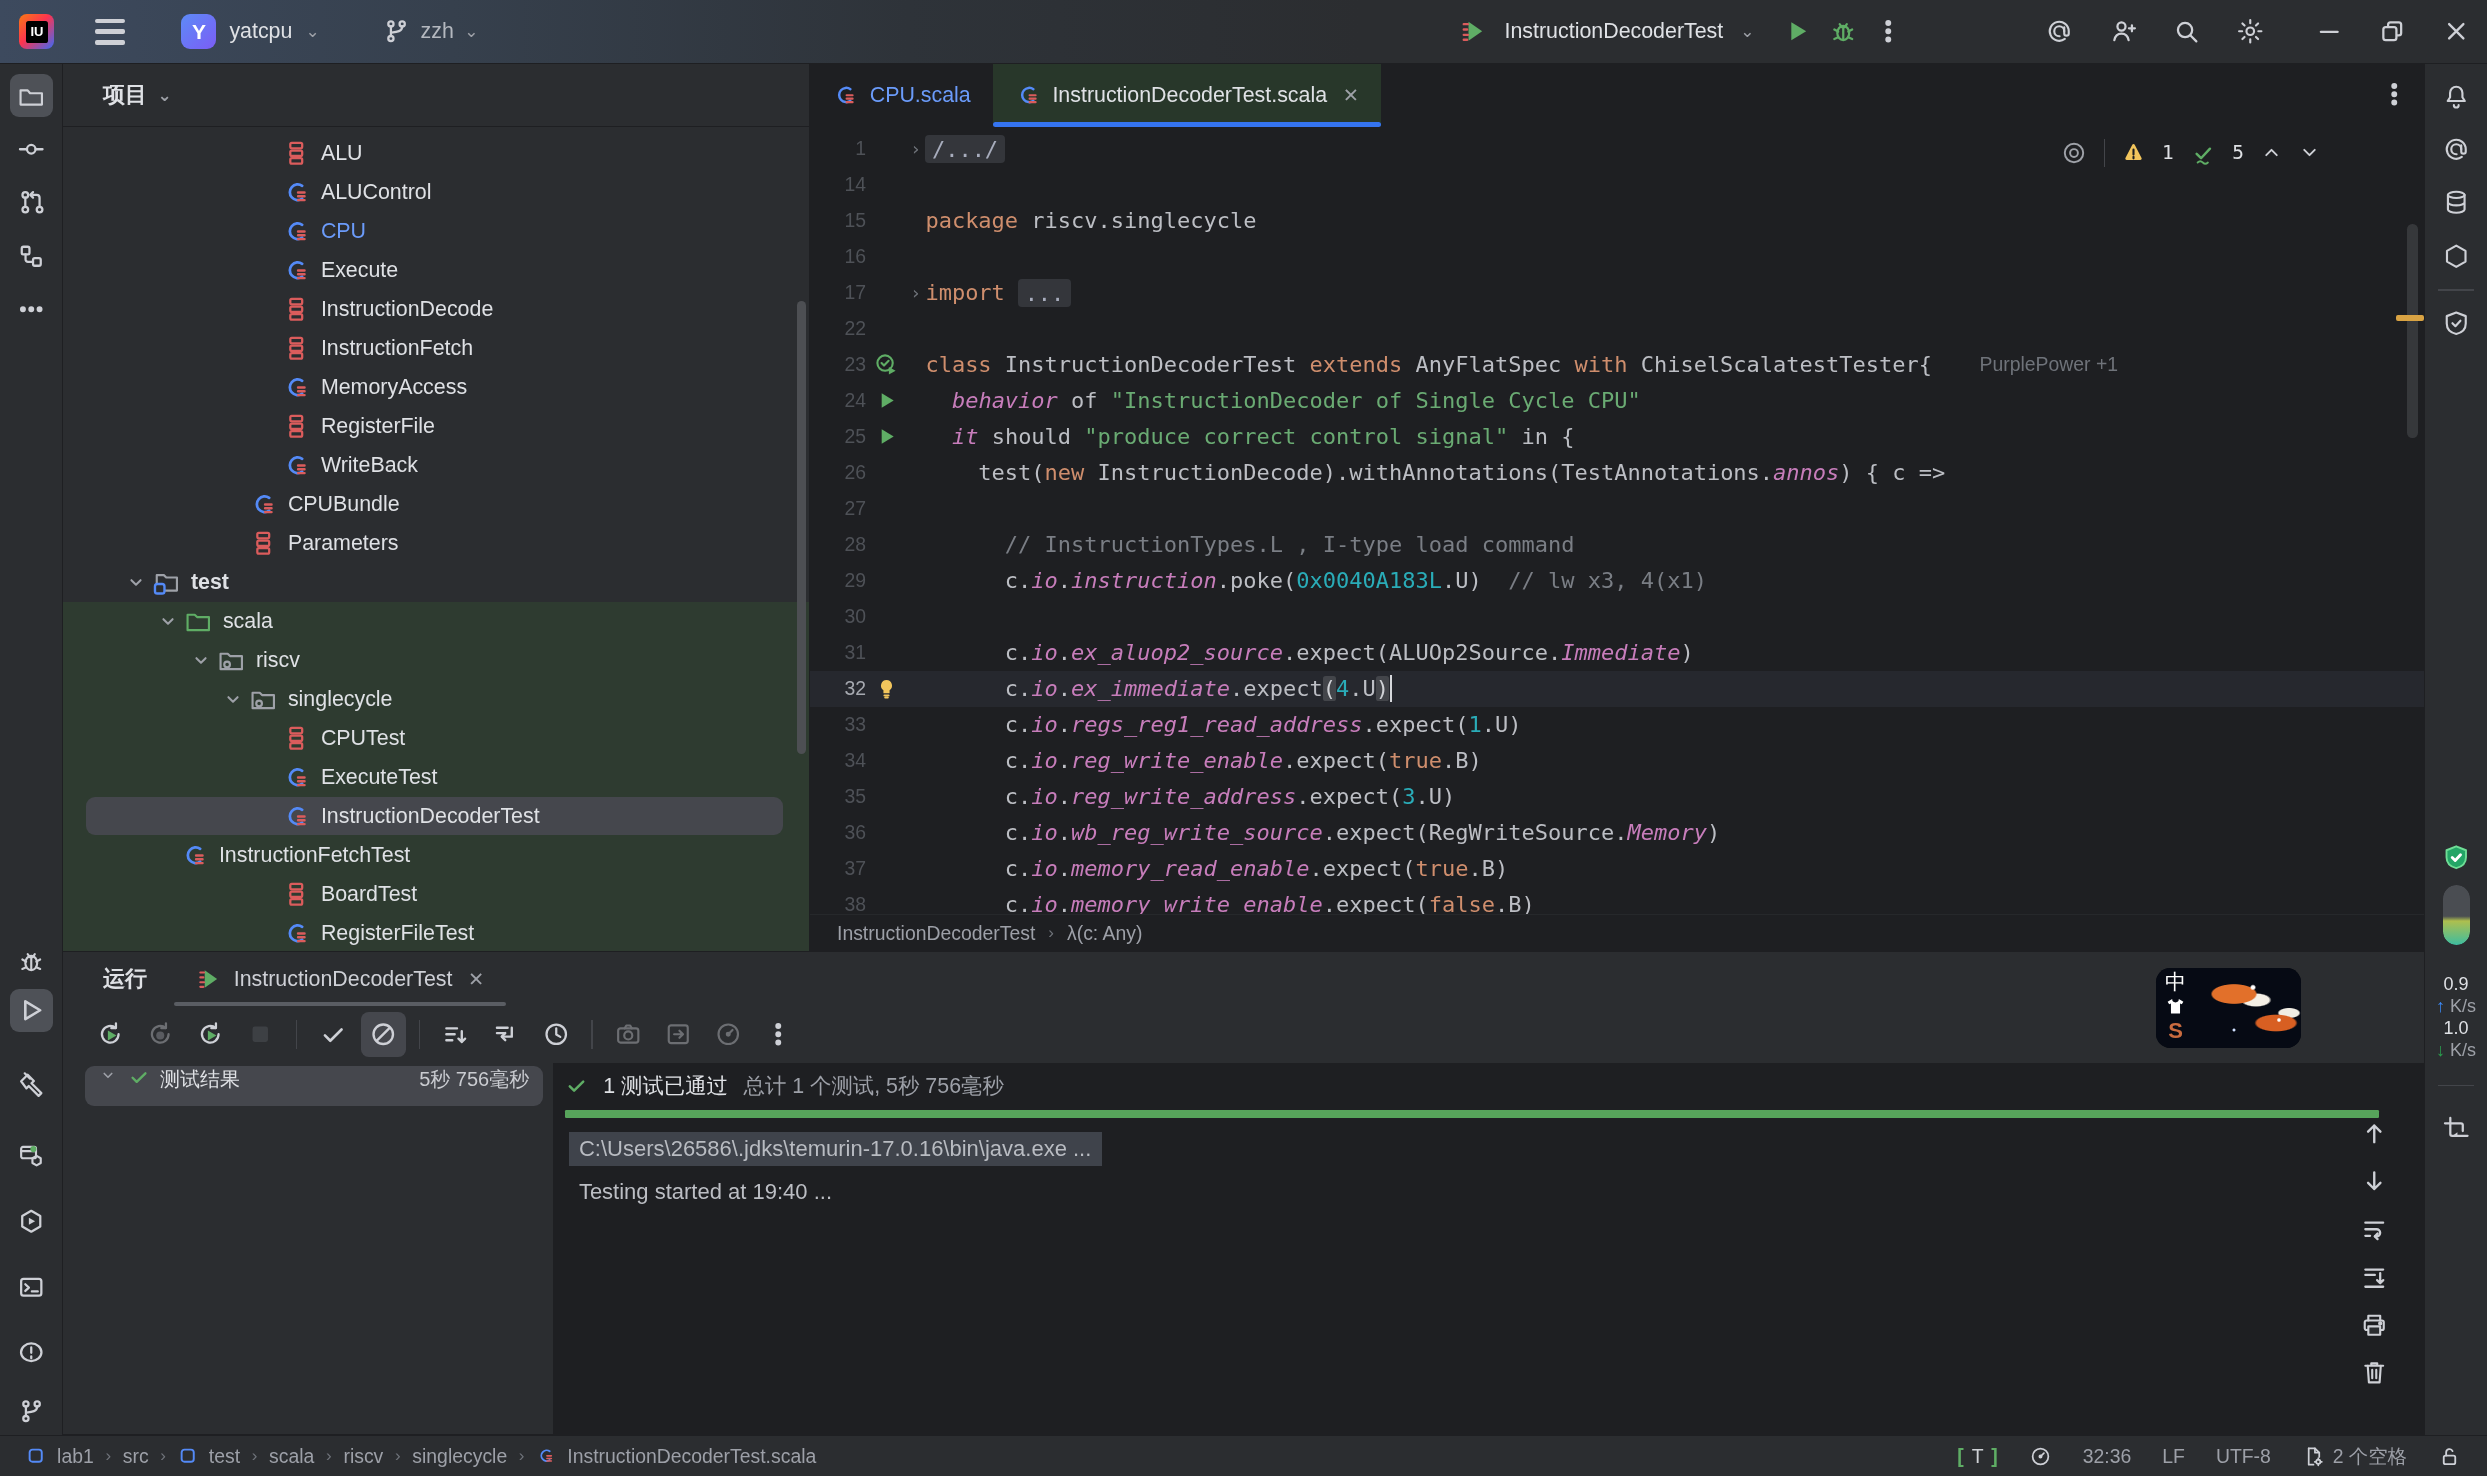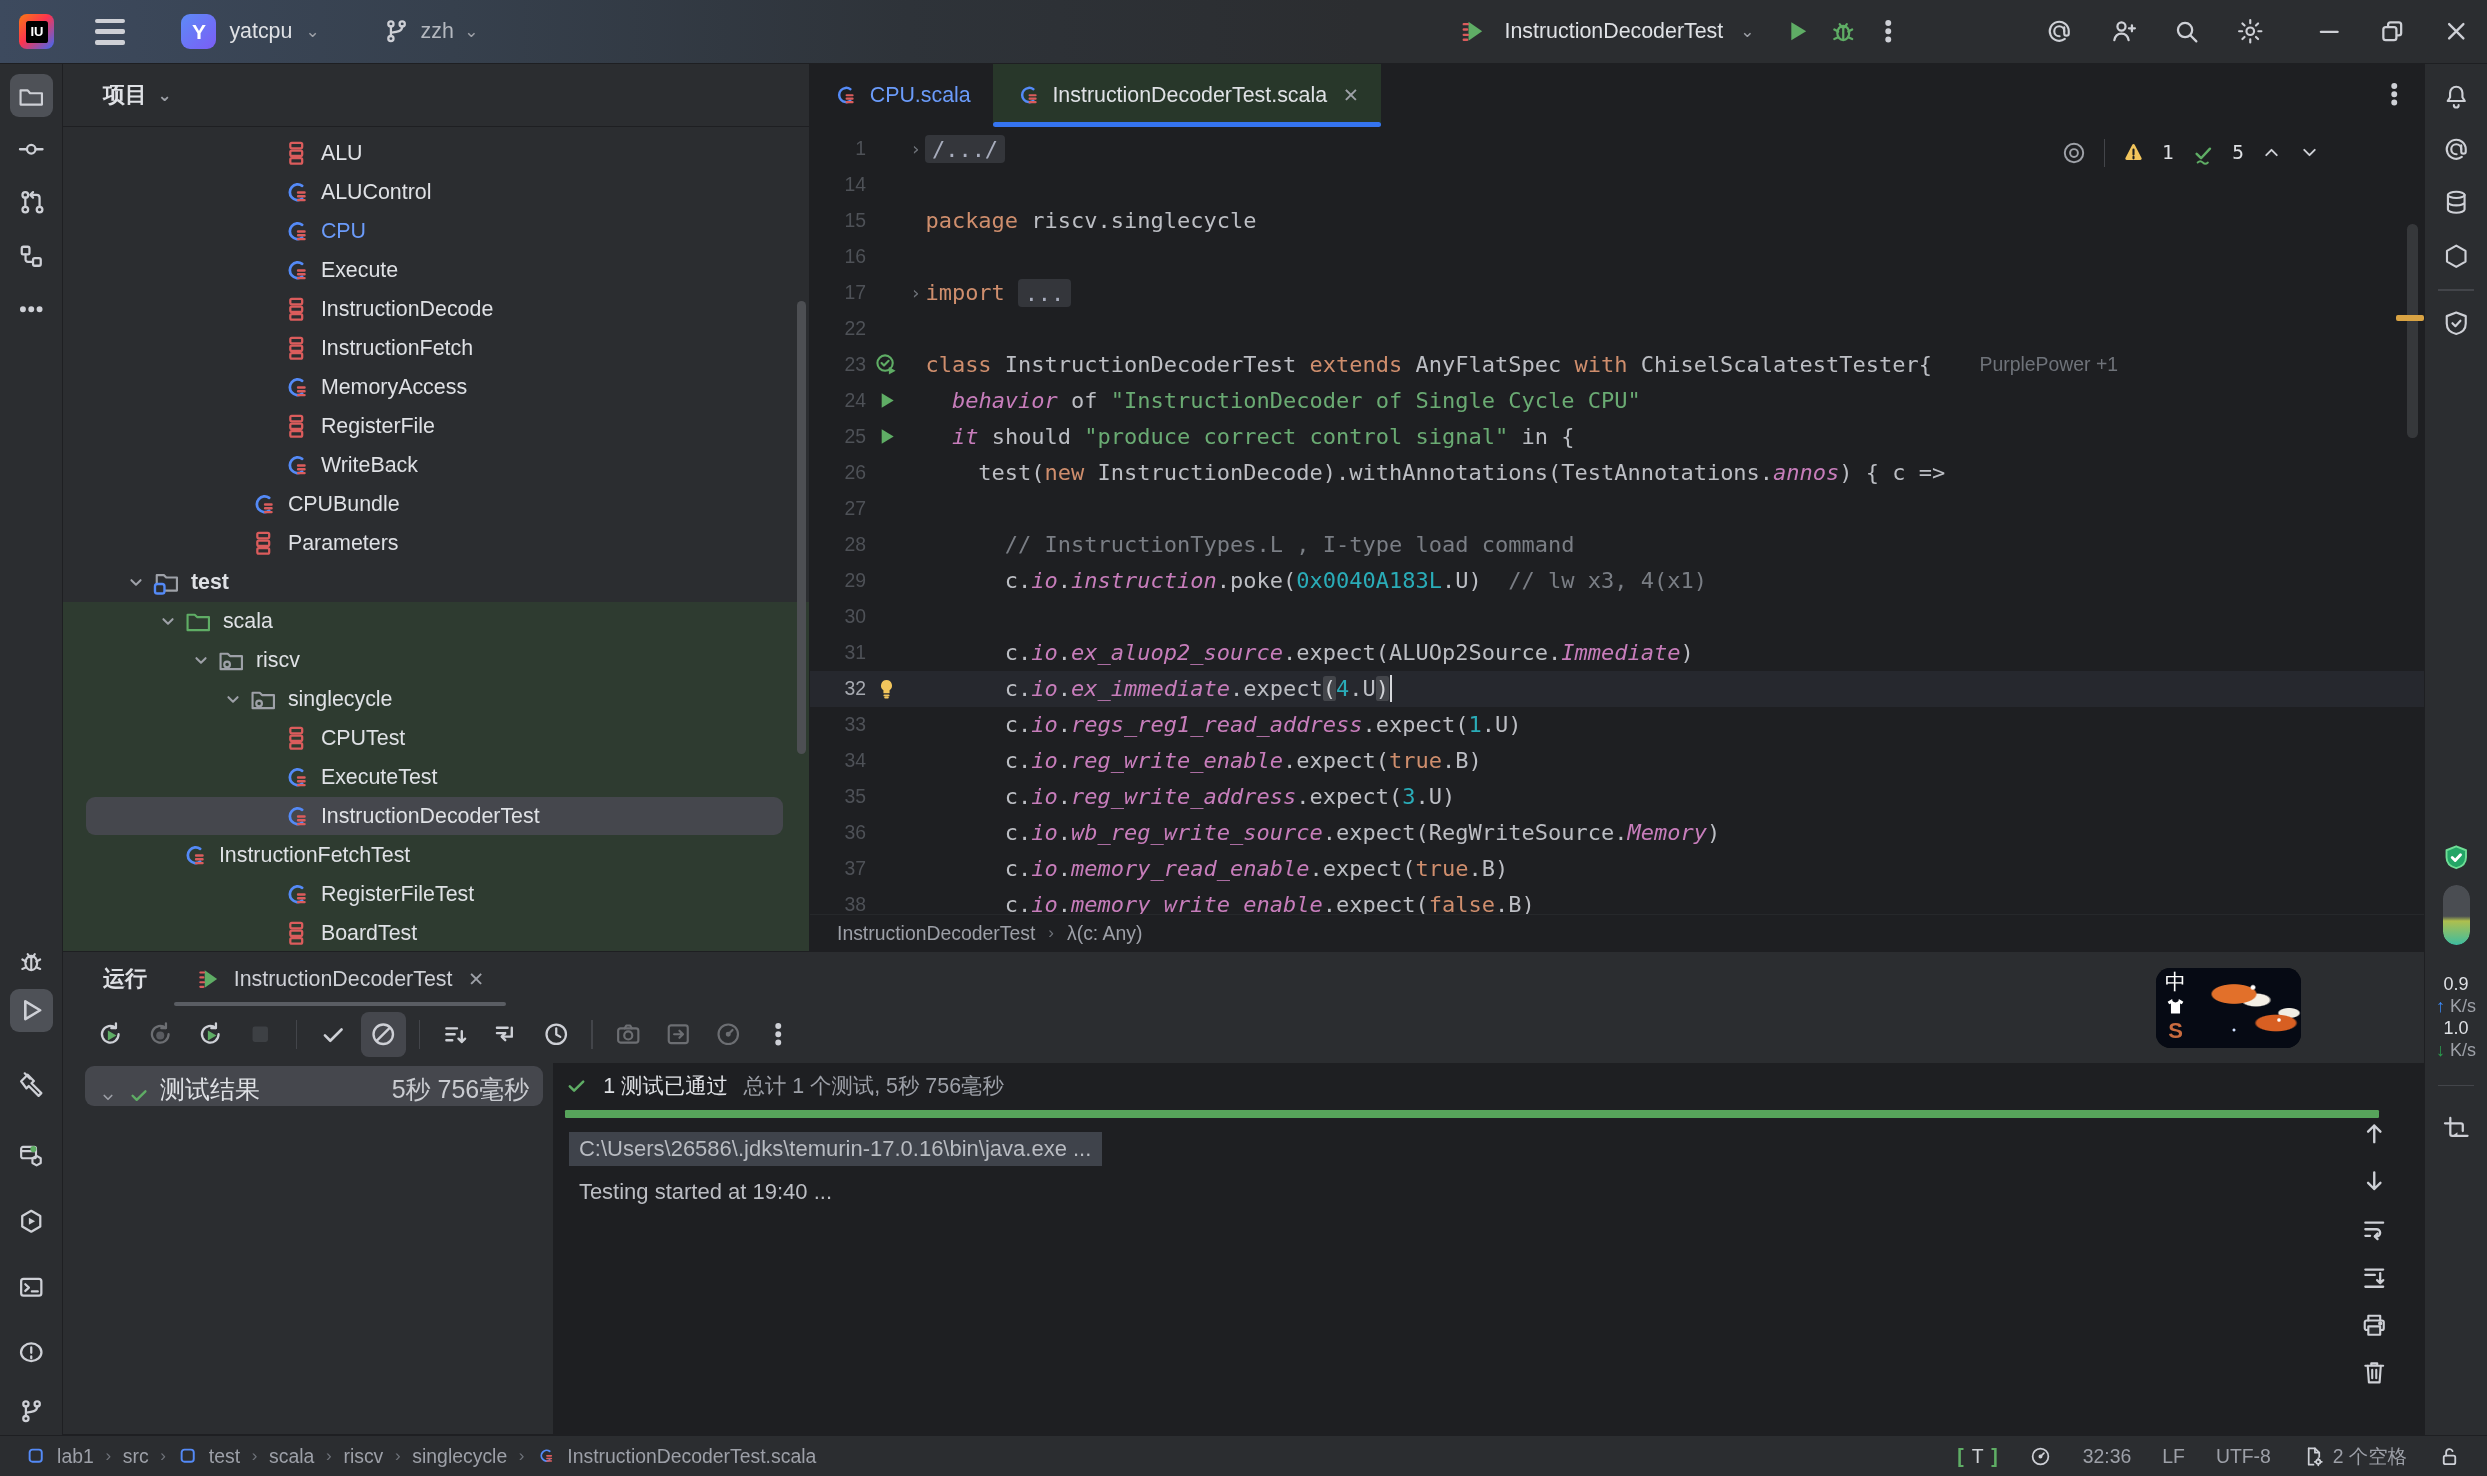--- a/index.html
+++ b/index.html
@@ -100,21 +100,21 @@
   .bsession .ic{width:26px;height:26px}
   .bsession::after{content:"";position:absolute;left:-13px;right:-13px;bottom:0;height:4.5px;background:#5a5d63;border-radius:2.6px}
   .btoolbar{height:57px;flex:none;display:flex;align-items:center;padding-left:24.6px}
   .tbtn{width:45px;height:45px;flex:none;display:flex;align-items:center;justify-content:center;border-radius:7.8px;margin-right:5.2px}
   .tbtn .ic{width:28.5px;height:28.5px}
   .tbtn.sel{background:#45474d}
   .tbtn.dis{opacity:.4}
   .tsep{width:1.3px;height:28.5px;background:#43454a;margin:0 13px 0 7.8px;flex:none}
   .bcontent{flex:1;display:flex;min-height:0;position:relative}
   .btree{width:468px;flex:none;padding:2.6px 0 0 22px}
-  .resrow{width:430px;height:40px;background:#45474d;border-radius:9px;display:flex;align-items:flex-end;padding:0 14.2px;gap:10.4px;color:#dfe1e5;font-size:25px}
+  .resrow{width:430px;height:40px;background:#45474d;border-radius:9px;display:flex;align-items:flex-start;padding:0 14.2px;gap:10.4px;color:#dfe1e5;font-size:20px}
   .resrow .ic{width:22px;height:22px}
   .resdur{margin-left:auto;color:#c9cbd0}
   .bsplit{width:1.3px;background:#1e1f22;flex:none}
   .bconsole{flex:1;background:#1e1f22;position:relative;padding:2.6px 0 0 10.4px;min-width:0}
   .sumrow{height:39px;display:flex;align-items:center;gap:15.5px;font-size:21.4px}
   .sumrow .ic{width:23px;height:23px}
   .sumpass{color:#dfe1e5}
   .sumtotal{color:#9da0a8}
   .prog{height:7.8px;width:1814px;background:#57a45b;border-radius:1.3px;margin-top:5.2px}
   .conline{font-family:Liberation Sans, sans-serif;font-size:22px;color:#bcbec4;white-space:pre}
@@ -611,38 +611,38 @@
                   <path d="M17 6.6A6.6 6.6 0 1 0 17 17.4"></path>
                   <path d="M13.5 12.2h5.5M13.5 15.4h5.5M13.5 18.6h5.5" stroke="#db5c5c" stroke-width="2"></path>
                 </svg>
               </span>
      <span class="tlabel  ">InstructionFetchTest</span>
    </div>
             <div class="trow green" style="padding-left:187px">
 
      <span class="tchev"></span>
      <span class="ic ticon">
-                <svg viewBox="0 0 24 24" fill="none" stroke="#548af7" stroke-width="2.3" stroke-linecap="round" stroke-linejoin="round">
-                  <path d="M17 6.6A6.6 6.6 0 1 0 17 17.4"></path>
-                  <path d="M13.5 12.2h5.5M13.5 15.4h5.5M13.5 18.6h5.5" stroke="#db5c5c" stroke-width="2"></path>
-                </svg>
-              </span>
-     <span class="tlabel  ">RegisterFileTest</span>
-   </div>
-            <div class="trow green" style="padding-left:187px">
-
-     <span class="tchev"></span>
-     <span class="ic ticon">
                 <svg viewBox="0 0 24 24" fill="none" stroke="#db5c5c" stroke-width="1.9" stroke-linecap="round" stroke-linejoin="round">
                   <rect x="7" y="3.2" width="10" height="4.6" rx="1.2"></rect>
                   <rect x="7" y="9.7" width="10" height="4.6" rx="1.2"></rect>
                   <rect x="7" y="16.2" width="10" height="4.6" rx="1.2"></rect>
                 </svg>
               </span>
      <span class="tlabel  ">BoardTest</span>
+   </div>
+            <div class="trow green" style="padding-left:187px">
+
+     <span class="tchev"></span>
+     <span class="ic ticon">
+                <svg viewBox="0 0 24 24" fill="none" stroke="#548af7" stroke-width="2.3" stroke-linecap="round" stroke-linejoin="round">
+                  <path d="M17 6.6A6.6 6.6 0 1 0 17 17.4"></path>
+                  <path d="M13.5 12.2h5.5M13.5 15.4h5.5M13.5 18.6h5.5" stroke="#db5c5c" stroke-width="2"></path>
+                </svg>
+              </span>
+     <span class="tlabel  ">RegisterFileTest</span>
    </div>
           </div>
         <div class="pscroll"></div>
       </div>
 
       <div class="editor">
         <div class="tabbar" id="tabbar">
           <div class="tab mod">
             <span class="ic" style="width:26px;height:26px">
                 <svg viewBox="0 0 24 24" fill="none" stroke="#548af7" stroke-width="2.3" stroke-linecap="round" stroke-linejoin="round">

